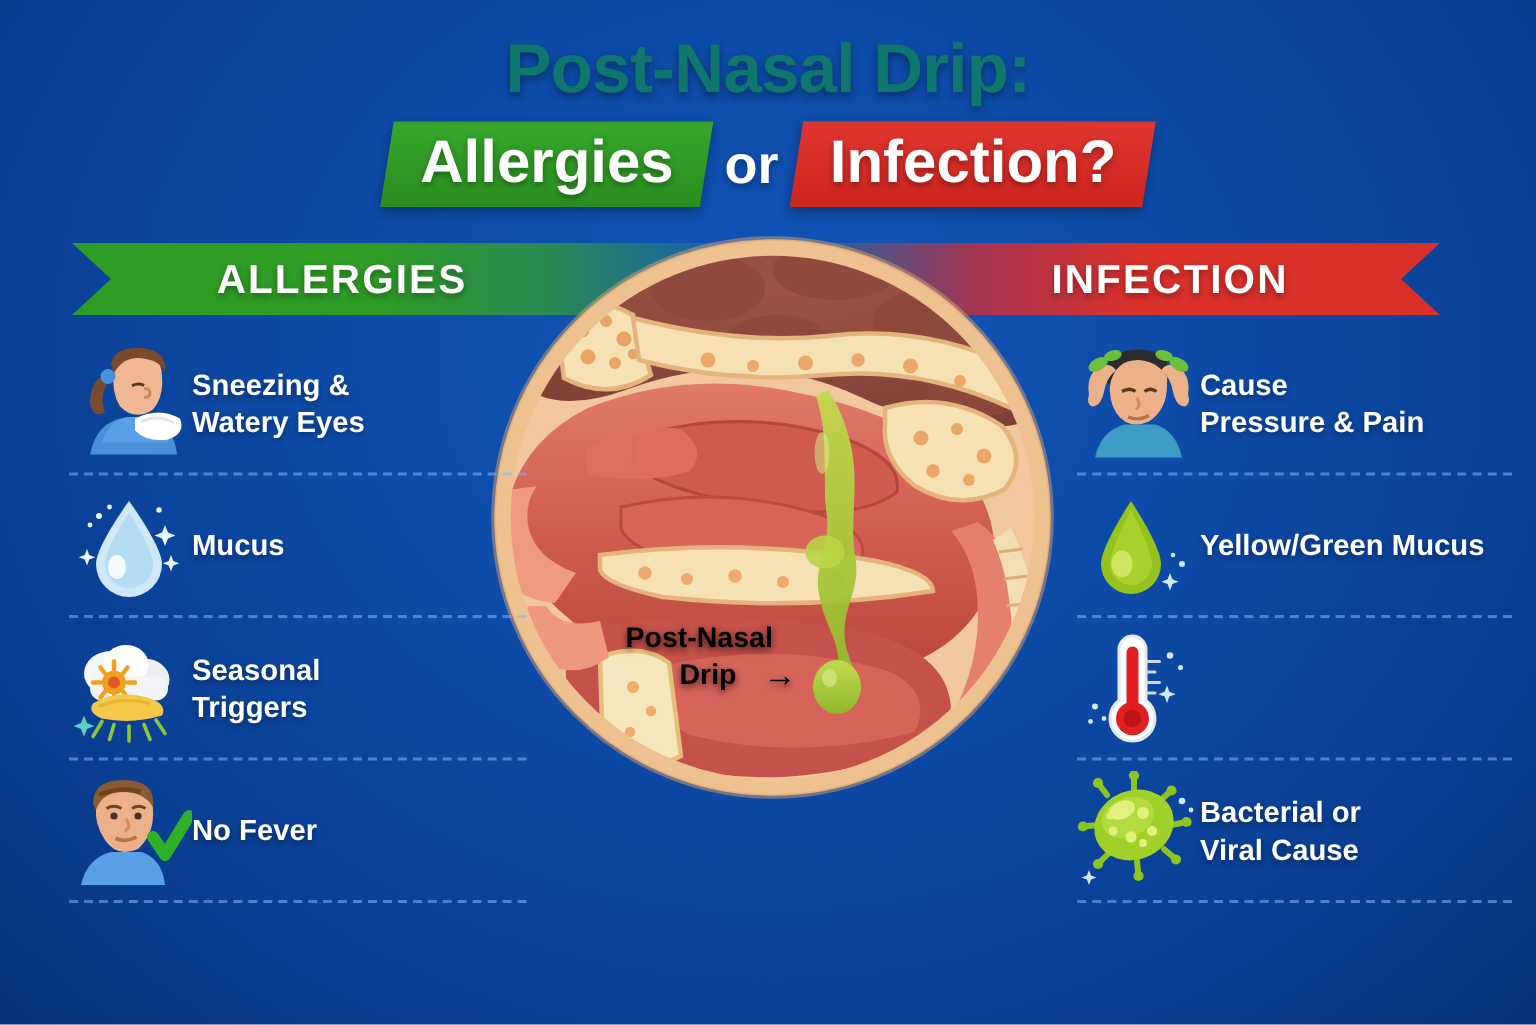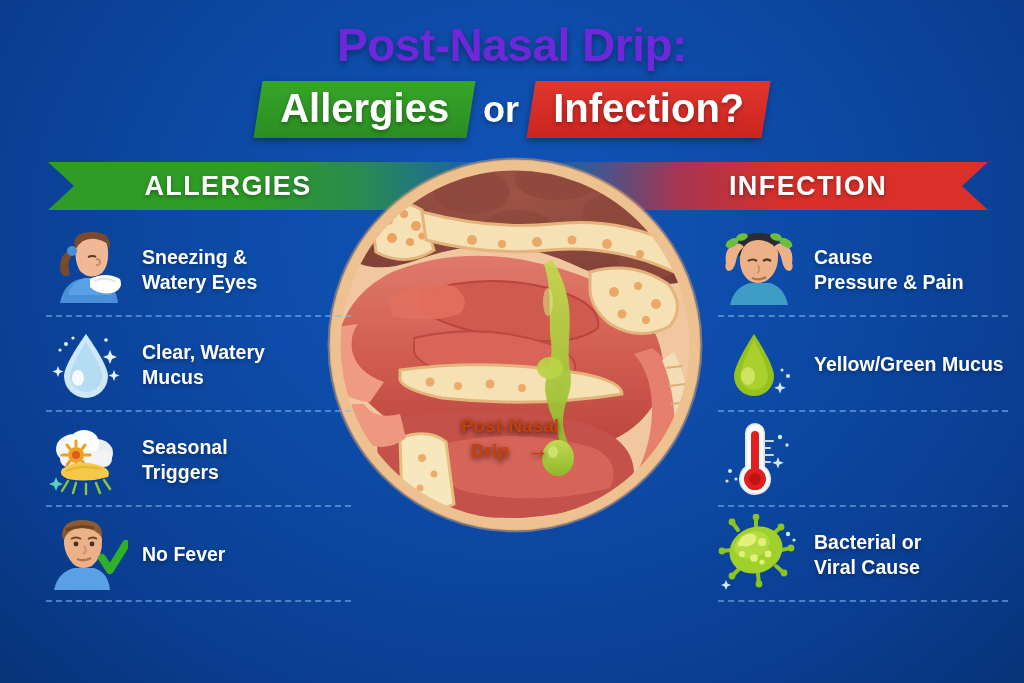--- a/index.html
+++ b/index.html
@@ -7,21 +7,21 @@
   body {
     font-family:"Liberation Sans", sans-serif;
     background:
       radial-gradient(ellipse at 50% 35%, #1155b8 0%, #0d4aa6 42%, #0a3d90 78%, #073377 100%);
     position:relative;
   }
 
   
   #title-block { position:absolute; top:18px; left:0; width:1024px; text-align:center; }
   #main-title {
-    font-size:46px; font-weight:bold; color:#6d28d9; letter-spacing:-0.5px;
+    font-size:46px; font-weight:bold; color:#0f766e; letter-spacing:-0.5px;
     text-shadow:0 3px 6px rgba(0,0,0,.38);
   }
   #subtitle-row {
     margin-top:9px; display:flex; align-items:center; justify-content:center; gap:12px;
   }
   .hl {
     position:relative; padding:5px 22px 7px 22px;
     transform:skewX(-9deg);
     box-shadow:0 3px 7px rgba(0,0,0,.33);
   }
@@ -38,42 +38,42 @@
     box-shadow:0 3px 8px rgba(0,0,0,.28);
   }
   .banner .btxt { font-size:27px; font-weight:bold; color:#fff;
     letter-spacing:1.4px; text-shadow:0 2px 4px rgba(0,0,0,.35); }
   #banner-allergies {
     left:48px; width:480px; justify-content:center; padding-right:120px;
     background:linear-gradient(90deg,#2f9c25 0%,#2f9c25 42%,#2a8a52 66%,#1a63a8 88%,rgba(13,74,166,0) 100%);
     clip-path:polygon(0 0, 100% 0, 100% 100%, 0 100%, 26px 50%);
   }
   #banner-infection {
-    right:36px; width:480px; justify-content:center; padding-left:120px;
+    right:64px; width:480px; justify-content:center; padding-left:120px;
     background:linear-gradient(270deg,#d9302a 0%,#d9302a 42%,#a83550 64%,#1a63a8 88%,rgba(13,74,166,0) 100%);
     clip-path:polygon(0 0, 100% 0, calc(100% - 26px) 50%, 100% 100%, 0 100%);
   }
 
   
   .col { position:absolute; top:222px; width:330px; }
   #col-left  { left:46px;  }
   #col-right { left:718px; }
-  .row { position:relative; height:95px; display:flex; align-items:center; gap:14px; }
+  .row { position:relative; height:95px; display:flex; align-items:center; }
   .row-divider { position:absolute; left:0; bottom:0; height:0; width:305px;
     border-bottom:2px dashed rgba(130,185,245,.55); }
   #col-right .row-divider { width:290px; }
   .row-label { font-size:19.5px; font-weight:bold; color:#ffffff; line-height:1.26;
     text-shadow:0 2px 4px rgba(0,0,0,.33); }
   .icon-wrap { width:82px; height:82px; flex:0 0 82px; position:relative; }
 
   
   #diagram { position:absolute; left:322px; top:152px; width:386px; height:386px; }
-  #pnd-label { position:absolute; left:435px; top:414px; width:150px;
-    font-size:19px; font-weight:bold; color:#c2410c; line-height:1.22;
-    text-shadow:0 2px 5px rgba(0,0,0,.65); text-align:center; }
+  #pnd-label { position:absolute; left:417px; top:414px; width:150px;
+    font-size:19px; font-weight:bold; color:#000000; line-height:1.22;
+    text-shadow:0 2px 5px rgba(0,0,0,.65); text-align:left; }
   #pnd-l2 { display:flex; align-items:center; justify-content:center; gap:18px; }
 </style>
 </head>
 <body>
 
 <div id="title-block">
   <div id="main-title">Post-Nasal Drip:</div>
   <div id="subtitle-row">
     <div class="hl" id="hl-allergies">
       <span>Allergies</span>
@@ -261,21 +261,20 @@
           <path d="M68 46 l1.5 4 4 1.5 -4 1.5 -1.5 4 -1.5-4 -4-1.5 4-1.5 Z"></path>
           <path d="M12 42 l1.5 4 4 1.5 -4 1.5 -1.5 4 -1.5-4 -4-1.5 4-1.5 Z"></path>
           <circle cx="20" cy="20" r="2"></circle>
             <circle cx="27" cy="14" r="1.6"></circle>
             <circle cx="14" cy="26" r="1.6"></circle>
           <circle cx="60" cy="16" r="1.8"></circle>
         </g>
       </svg>
     </div>
     <div class="row-label">
-      <div>Clear, Watery</div>
       <div>Mucus</div>
     </div>
     <div class="row-divider"></div>
   </div>
 
   <div class="row">
     <div class="icon-wrap">
       <svg width="82" height="82" viewBox="0 0 82 82">
         <ellipse cx="28" cy="30" rx="18" ry="15" fill="#f4f6f8"></ellipse>
         <ellipse cx="50" cy="34" rx="17" ry="14" fill="#eceff2"></ellipse>

